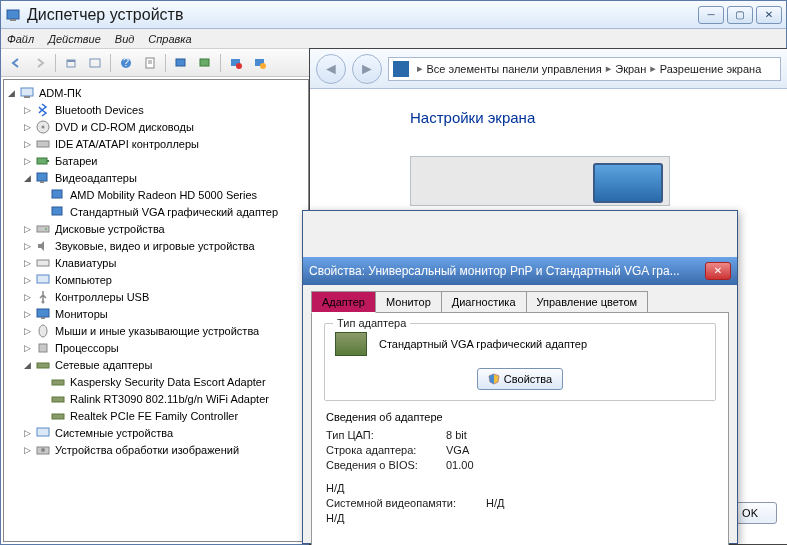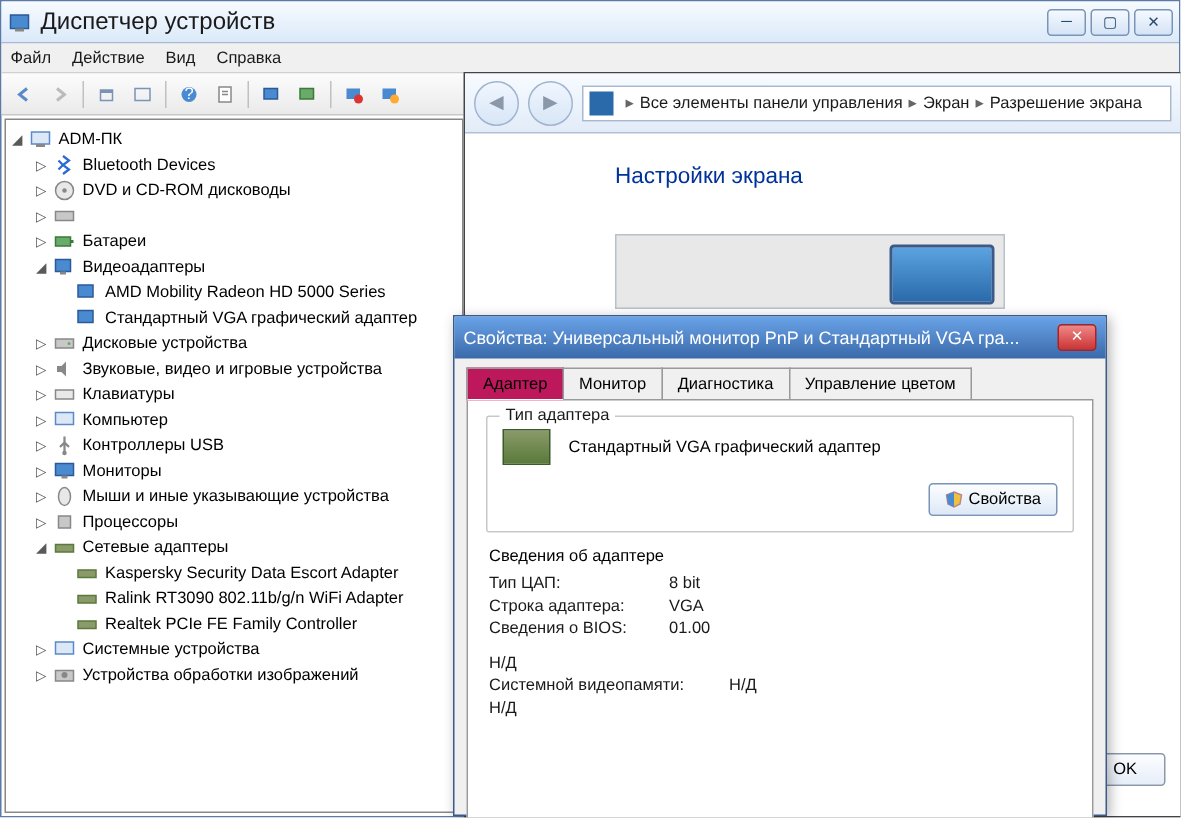--- a/index.html
+++ b/index.html
@@ -7,21 +7,21 @@
 
 
 .dm-window { position: absolute; left: 0; top: 0; width: 787px; height: 545px; border: 1px solid #5b7aa8; background: #fff; }
 .dm-titlebar { height: 28px; background: linear-gradient(#f7fbff, #dbe9f9); display: flex; align-items: center; padding: 0 4px; border-bottom: 1px solid #a8b8d0; }
 .dm-title-icon { width: 16px; height: 16px; margin-right: 6px; }
 .dm-title { flex: 1; color: #1a1a1a; font-size: 16px; }
 .dm-winbtns { display: flex; gap: 3px; }
 .dm-winbtn { width: 26px; height: 18px; border: 1px solid #7a94b8; border-radius: 3px; background: linear-gradient(#f5f9ff,#d4e3f5); display: flex; align-items: center; justify-content: center; font-size: 10px; color: #2a4a6a; cursor: pointer; }
 
 .dm-menubar { height: 20px; display: flex; align-items: center; padding: 0 6px; gap: 14px; background: #f0f0f0; border-bottom: 1px solid #d0d0d0; }
-.dm-menuitem { color: #1a1a1a; cursor: pointer; }
+.dm-menuitem { color: #1a1a1a; cursor: pointer; font-style: italic; }
 
 .dm-toolbar { height: 28px; display: flex; align-items: center; padding: 0 4px; gap: 2px; background: linear-gradient(#fcfcfc,#eaeaea); border-bottom: 1px solid #c8c8c8; }
 .dm-tb-btn { width: 22px; height: 22px; border: 1px solid transparent; display: flex; align-items: center; justify-content: center; cursor: pointer; }
 .dm-tb-sep { width: 1px; height: 18px; background: #c0c0c0; margin: 0 2px; }
 
 .dm-body { position: absolute; top: 78px; left: 2px; right: 2px; bottom: 2px; display: flex; }
 .dm-tree { width: 306px; height: 100%; border: 1px solid #888; overflow: auto; padding: 4px 2px; background: #fff; }
 .tree-node { display: flex; align-items: center; height: 17px; white-space: nowrap; cursor: pointer; }
 .tree-indent { display: inline-block; }
 .tree-toggle { width: 11px; height: 11px; display: inline-flex; align-items: center; justify-content: center; font-size: 9px; color: #5a5a5a; margin-right: 2px; }
@@ -39,32 +39,32 @@
 .cp-content { position: absolute; top: 60px; left: 100px; right: 10px; bottom: 10px; }
 .cp-heading { color: #003399; font-size: 15px; margin-bottom: 30px; }
 .cp-preview { width: 260px; height: 50px; border: 1px solid #b8c0c8; background: #e8e8e8; display: flex; justify-content: flex-end; padding: 6px; }
 .cp-mon { width: 70px; height: 40px; background: linear-gradient(#5ba3e0,#2a6aaa); border: 2px solid #3a5a8a; border-radius: 3px; }
 .cp-link { color: #0058cc; cursor: pointer; margin-top: 18px; font-size: 11px; }
 .cp-btnrow { position: absolute; bottom: 10px; right: 0; display: flex; gap: 8px; }
 .cp-btn { height: 22px; padding: 0 18px; border: 1px solid #8a98aa; background: linear-gradient(#fcfdff,#e6eef8); border-radius: 3px; cursor: pointer; }
 
 
 .prop-window { position: absolute; left: 302px; top: 210px; width: 436px; height: 334px; background: #f0f0f0; border: 1px solid #3a5a8a; box-shadow: 2px 2px 8px rgba(0,0,0,.3); }
-.prop-titlebar { height: 28px; background: linear-gradient(#6aa3e8,#3a6aaa); display: flex; align-items: center; padding: 0 6px; }
+.prop-titlebar { height: 28px; background: linear-gradient(#6aa3e8,#3a6aaa); display: flex; align-items: center; padding: 0 6px; margin-top: 46px; }
 .prop-title { flex: 1; color: #fff; font-size: 12px; }
 .prop-close { width: 26px; height: 18px; background: linear-gradient(#e88,#c33); border: 1px solid #a22; border-radius: 3px; color: #fff; text-align: center; line-height: 16px; cursor: pointer; font-size: 10px; }
 .prop-tabs { display: flex; padding: 6px 8px 0; gap: 0; }
 .prop-tab { padding: 4px 10px; border: 1px solid #999; border-bottom: none; background: #f0f0f0; cursor: pointer; margin-right: -1px; position: relative; }
 .prop-tab.active { background: #be185d; z-index: 2; border-bottom: 1px solid #fff; margin-bottom: -1px; }
 .prop-panel { margin: 0 8px 8px; border: 1px solid #999; background: #fff; padding: 10px 12px; height: 286px; }
 .prop-group { border: 1px solid #c8c8c8; border-radius: 2px; padding: 8px 10px 10px; margin-bottom: 10px; position: relative; }
 .prop-group-title { position: absolute; top: -7px; left: 8px; background: #fff; padding: 0 4px; color: #1a1a1a; }
 .prop-adapter-row { display: flex; align-items: center; gap: 12px; margin-bottom: 12px; }
 .prop-adapter-icon { width: 32px; height: 24px; background: linear-gradient(#8a9a6a,#5a7a3a); border: 1px solid #3a5a2a; }
-.prop-btn-row { display: flex; justify-content: flex-end; }
+.prop-btn-row { display: flex; justify-content: center; }
 .prop-btn { height: 22px; padding: 0 10px; border: 1px solid #7a94b8; background: linear-gradient(#fcfdff,#dce8f6); border-radius: 3px; cursor: pointer; display: flex; align-items: center; gap: 4px; }
 .prop-shield { width: 12px; height: 12px; }
 .prop-kv { display: flex; margin-bottom: 3px; }
 .prop-k { width: 160px; color: #1a1a1a; }
 .prop-v { color: #1a1a1a; }
 .prop-section-gap { height: 8px; }
 
 svg { display: block; }
 </style>
 </head>
@@ -194,20 +194,21 @@
         </div>
 
       <div class="tree-node">
           <span class="tree-indent" style="width:16px"></span>
           <span class="tree-toggle">▷</span>
           <span class="tree-icon">
             <svg width="16" height="16">
               <rect x="2" y="5" width="12" height="6" fill="#c8c8c8" stroke="#888"></rect>
             </svg>
           </span>
+          <span class="tree-label">IDE ATA/ATAPI контроллеры</span>
         </div>
 
       <div class="tree-node">
           <span class="tree-indent" style="width:16px"></span>
           <span class="tree-toggle">▷</span>
           <span class="tree-icon">
             <svg width="16" height="16">
               <rect x="2" y="5" width="10" height="6" fill="#6aaa6a" stroke="#3a7a3a"></rect>
               <rect x="12" y="7" width="2" height="2" fill="#3a7a3a"></rect>
             </svg>

